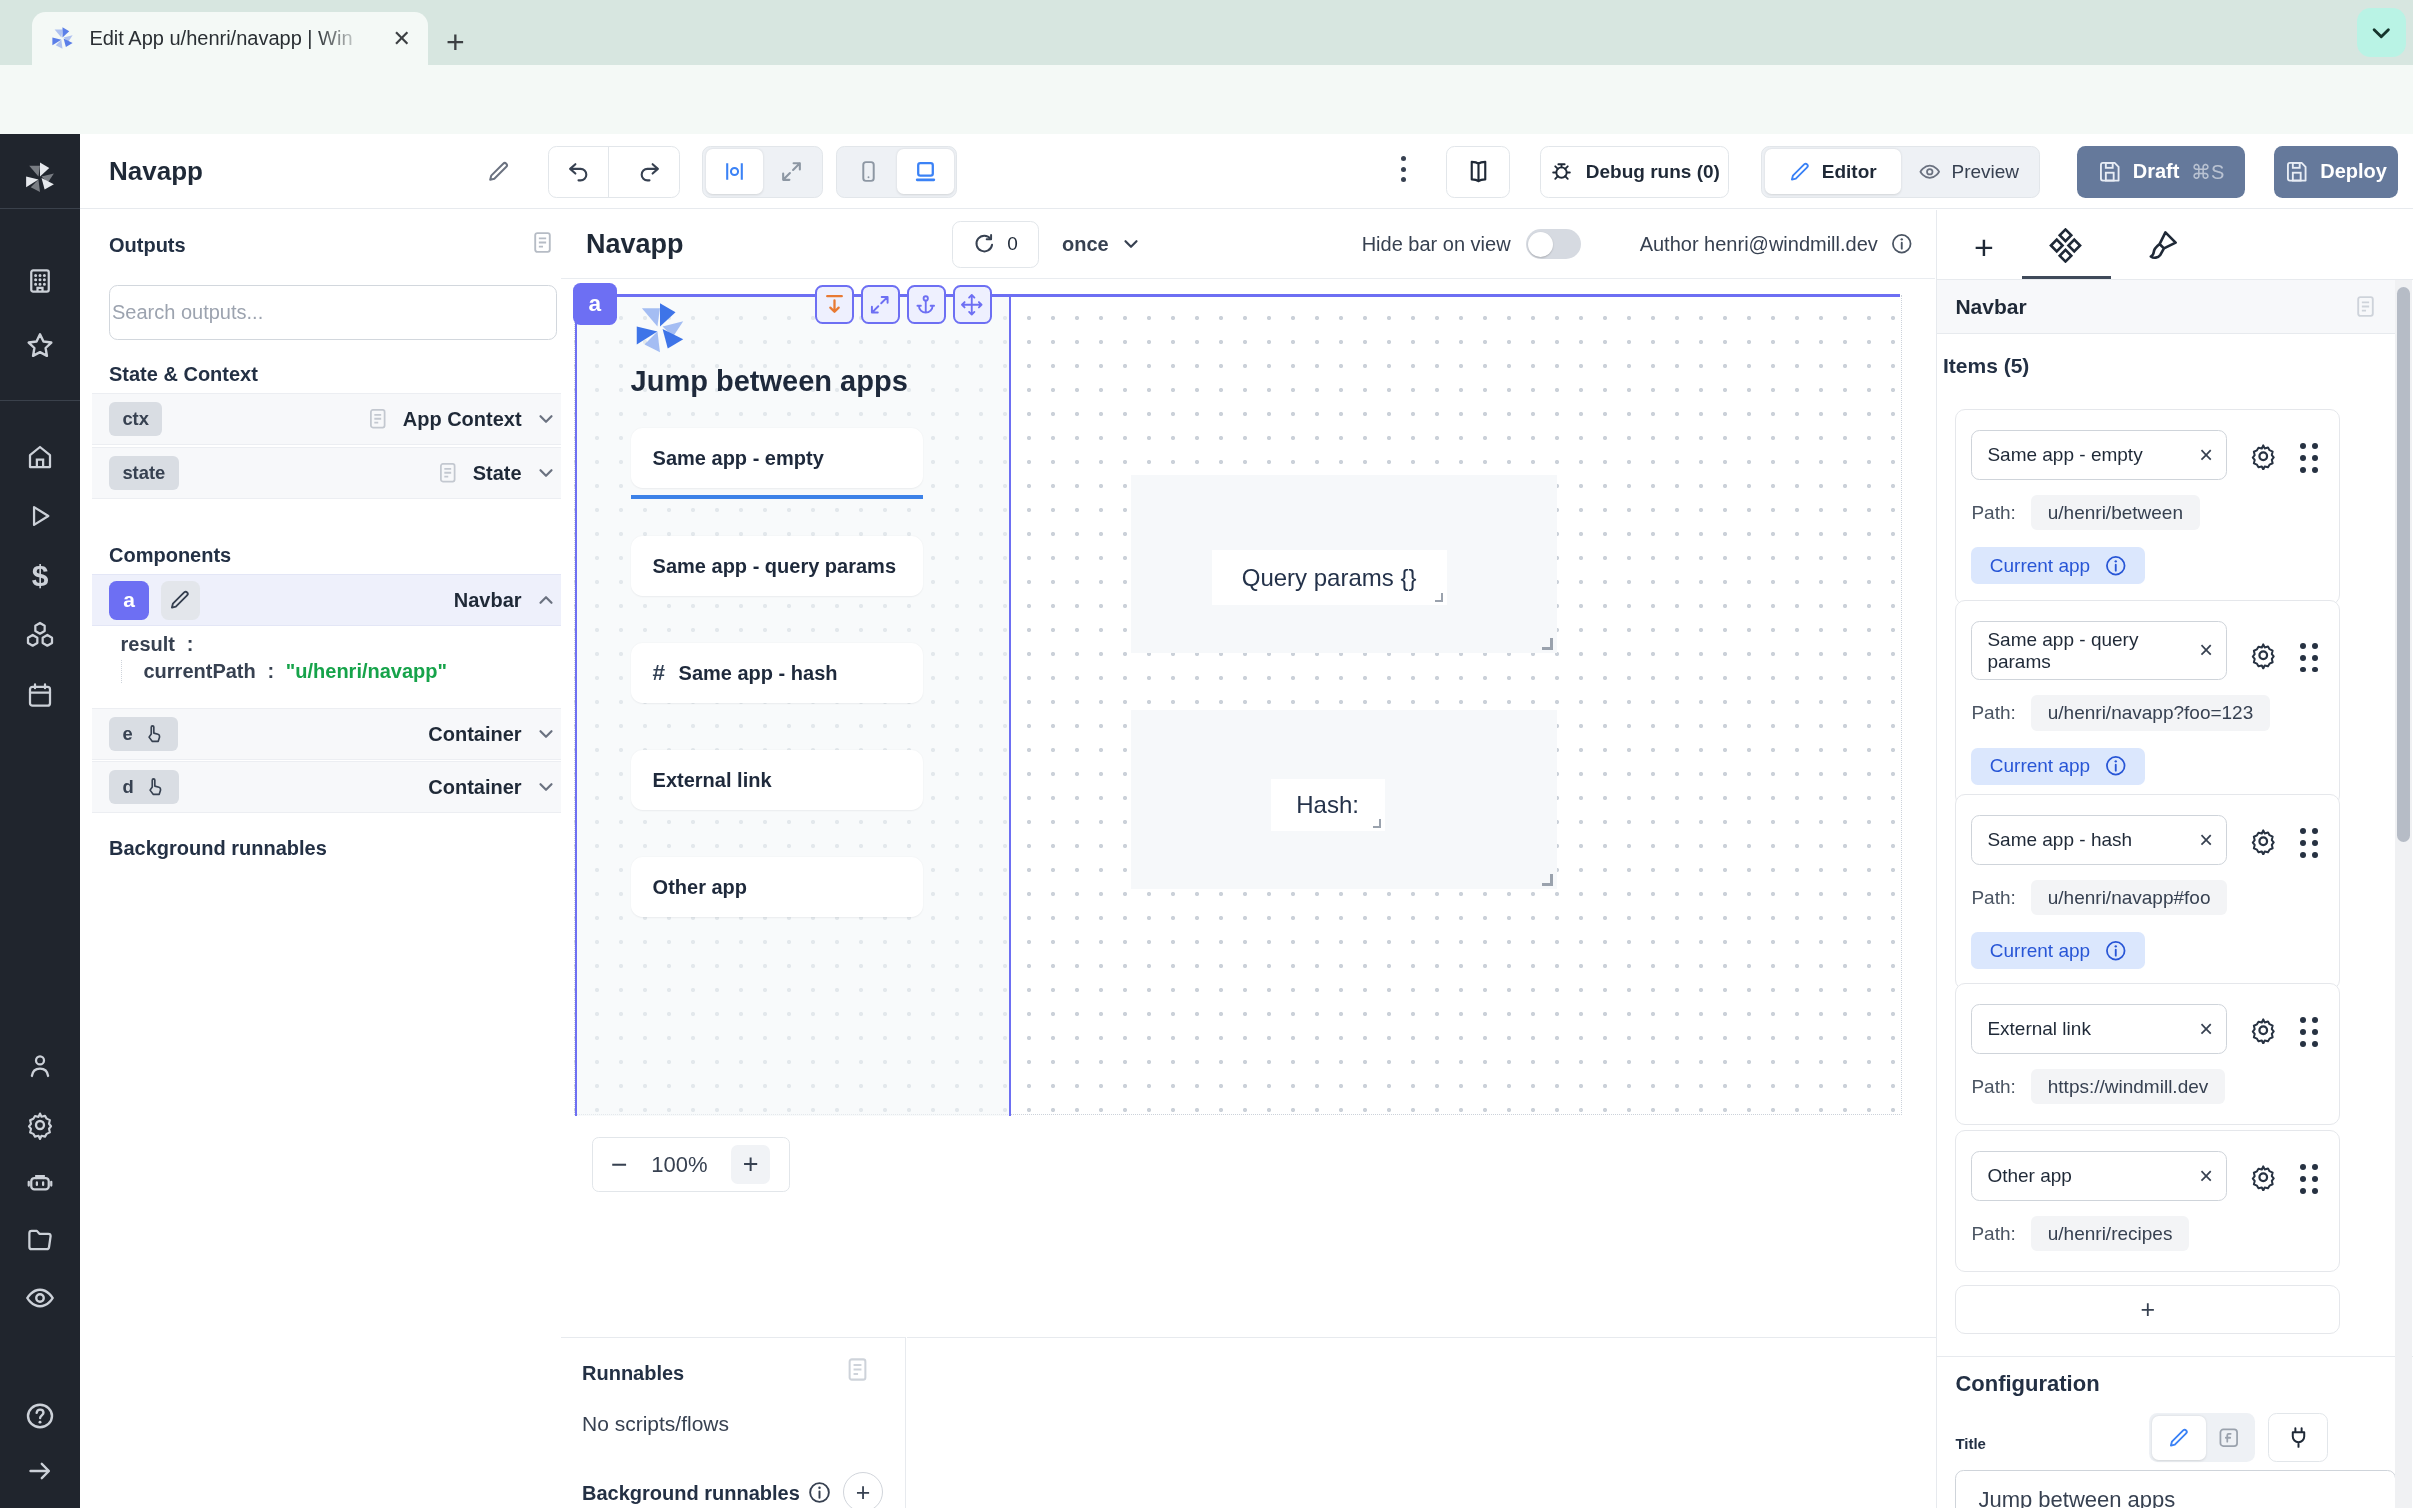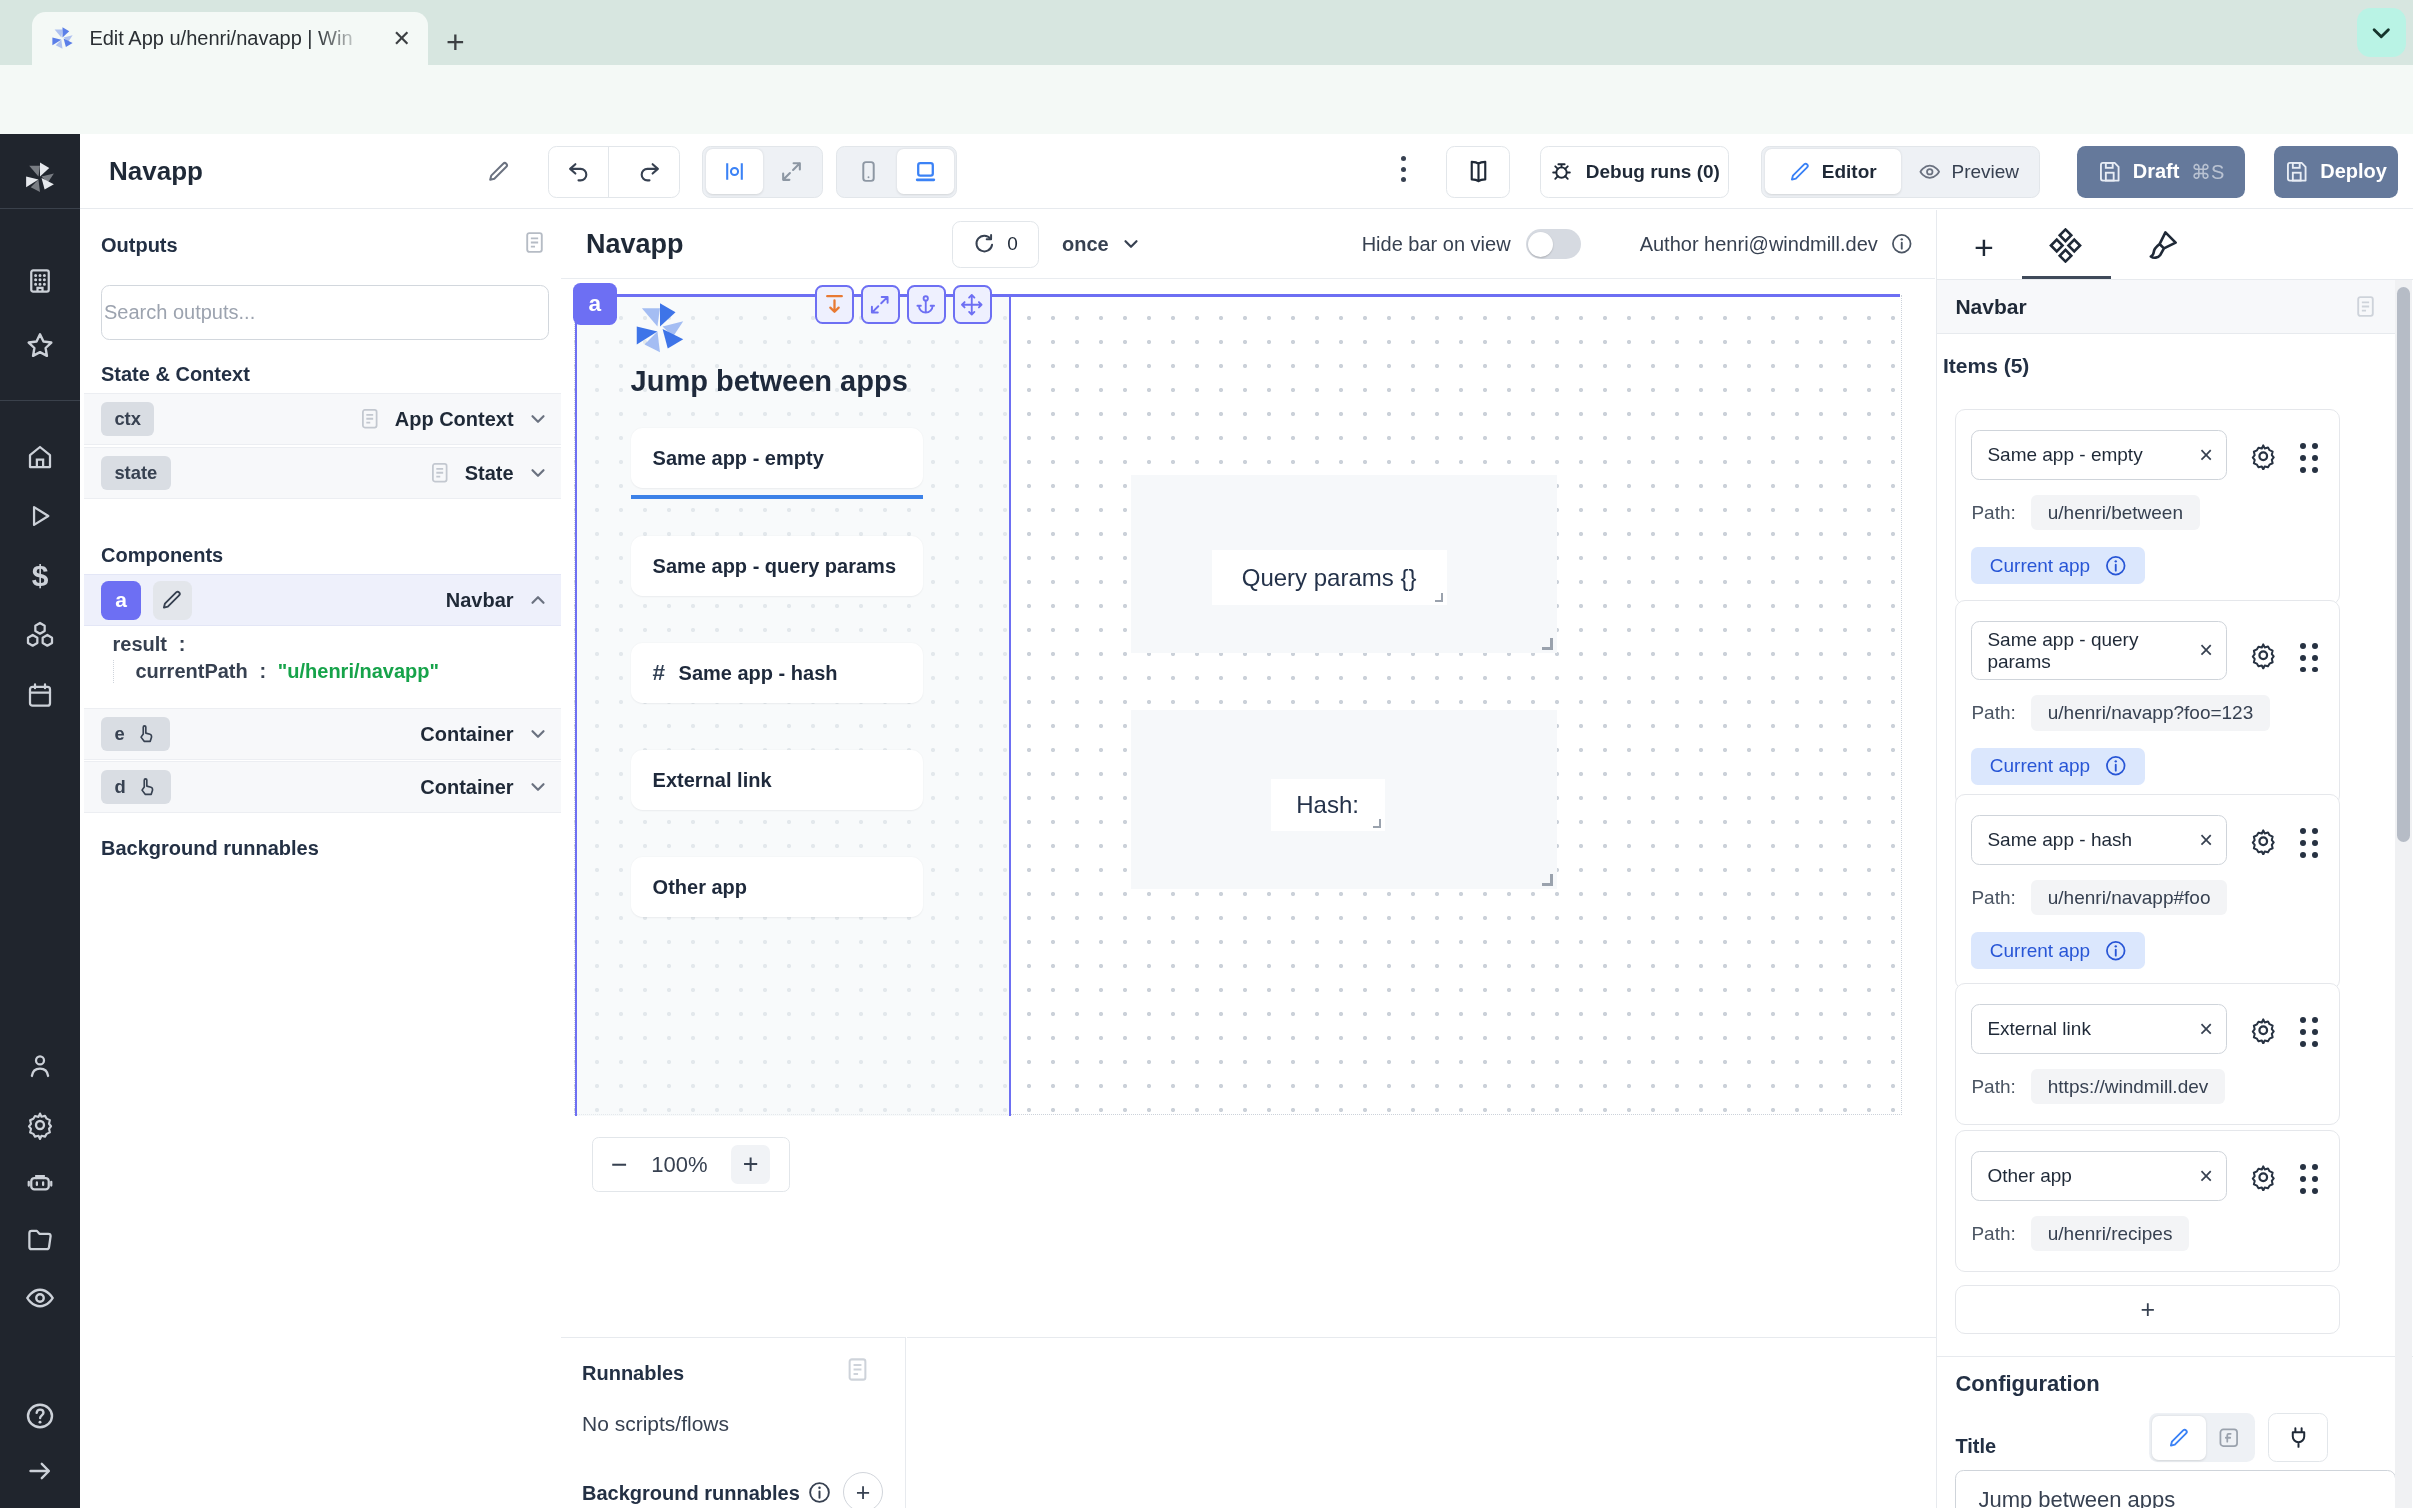--- a/index.html
+++ b/index.html
@@ -36,21 +36,21 @@
   .h-title { left:29px; top:22px; font-size:26px; font-weight:700; color:#1f2937; }
   .btn { border:0.8px solid #e2e6ea; background:#fff; border-radius:8.4px; display:flex; align-items:center;
     justify-content:center; gap:11.7px; font-size:19px; color:#1f2937; }
   .seg-wrap { background:#eef1f5; border:0.8px solid #e2e6ea; border-radius:8.4px; display:flex; align-items:center; padding:2.5px; }
   .seg { display:flex; align-items:center; justify-content:center; gap:10px; border-radius:6.7px; height:45px; font-size:19px; }
   .seg.active { background:#fff; box-shadow:0 0.8px 2.5px rgba(0,0,0,.12); font-weight:700; }
   .slate-btn { background:#65799b; color:#fff; border-radius:8.4px; display:flex; align-items:center;
     justify-content:center; gap:11.7px; font-size:20px; font-weight:700; }
 
   
-  .left-panel { left:84px; top:210px; width:482px; height:1087px; background:#fff; border-right:0.8px solid #e7eaee; }
+  .left-panel { left:92px; top:210px; width:482px; height:1087px; background:#fff; border-right:0.8px solid #e7eaee; }
   .sec-title { font-size:20px; font-weight:700; color:#233044; }
   .search { position:absolute; left:17px; top:75px; width:448px; height:55px; border:0.8px solid #d2d7dd; border-radius:8.4px;
     font-size:20px; color:#374151; padding:0 2px; background:#fff; font-family:"Liberation Sans",sans-serif; }
   .search::placeholder { color:#9ca3af; }
   .lrow { position:absolute; left:0; width:482px; height:52px; background:#f7f8fa; border-top:0.8px solid #eceef2;
     border-bottom:0.8px solid #eceef2; display:flex; align-items:center; padding:0 17px; }
   .keybadge { background:#d9dde3; border-radius:5.9px; padding:5.9px 13.4px; font-size:18.4px; font-weight:700; color:#374151;
     display:flex; align-items:center; gap:10px; }
   .rowtype { margin-left:auto; display:flex; align-items:center; gap:13.4px; font-size:20px; font-weight:700; color:#1f2937; }
   .atag { width:40px; height:39px; background:#6d6ff3; border-radius:7.5px; color:#fff; font-size:21px; font-weight:700;
@@ -890,21 +890,21 @@
     <div class="pathrow">
         <span>Path:</span>
         <span class="pathbadge">u/henri/recipes</span>
       </div>
   </div>
 
   <div class="additem">+</div>
 
   <div class="abs" style="left:0;top:1146px;width:478px;border-top:0.8px solid #e7eaee"></div>
   <span class="abs sec-title" style="left:18.4px;top:1161px;font-size:22px">Configuration</span>
-  <span class="abs" style="left:18.4px;top:1225px;font-size:20px;font-weight:700;color:#233044">Title</span>
+  <span class="abs" style="left:18.4px;top:1225px;font-size:15px;font-weight:700;color:#233044">Title</span>
   <div class="abs fieldseg" style="left:212px;top:1203px">
     <span class="seg active" style="width:54px;height:44px">
         <svg class="ic" width="23.5" height="23.5" style="color:#3b82f6" viewBox="0 0 28 28">
           <use href="#pencil"></use>
         </svg>
       </span>
     <span class="seg" style="width:47px;height:44px">
         <svg class="ic" width="23.5" height="23.5" style="color:#9aa2ad" viewBox="0 0 28 28">
           <use href="#fbox"></use>
         </svg>

